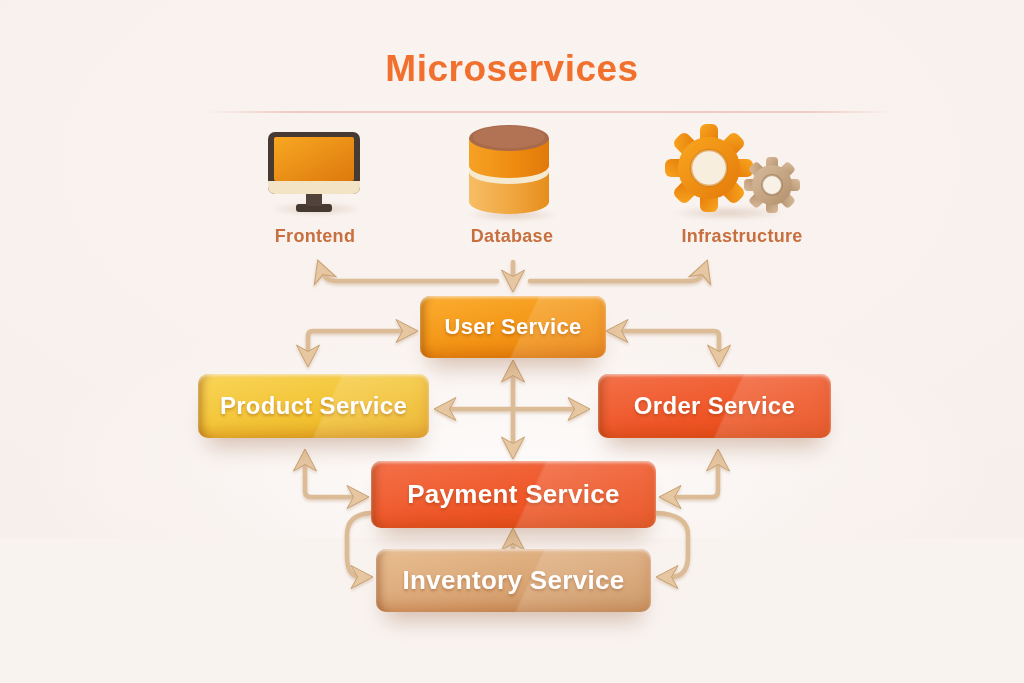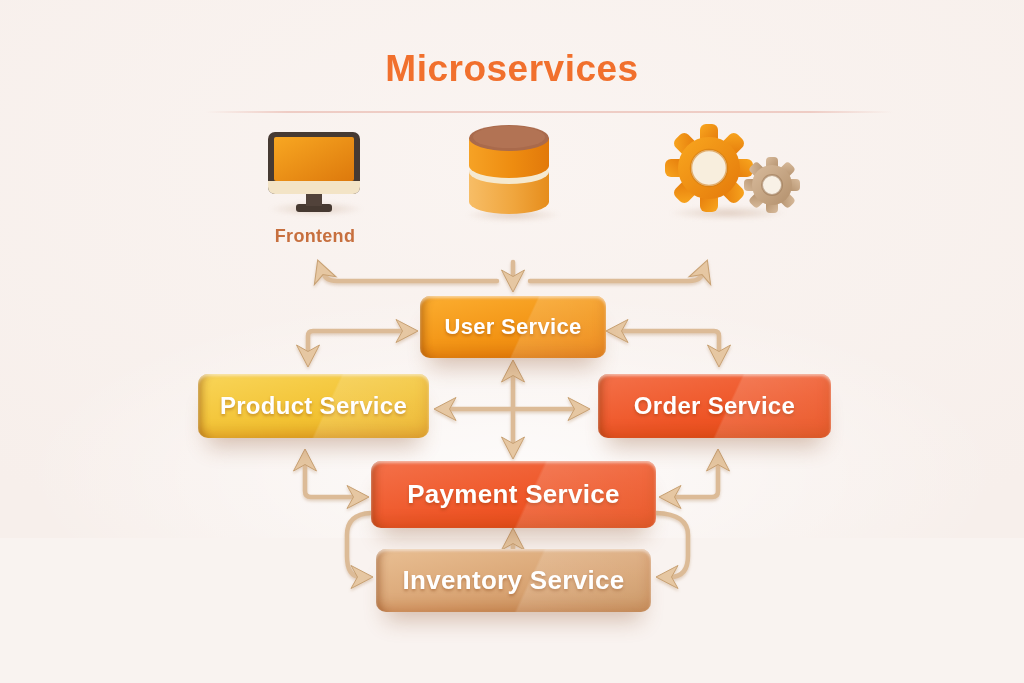--- a/index.html
+++ b/index.html
@@ -152,20 +152,22 @@
           <rect x="-6" y="-28" width="12" height="13" rx="4" transform="rotate(315)"></rect>
         </g>
         <circle r="20" fill="url(#gSm)"></circle>
         <circle r="10" fill="#f8f1e6"></circle>
         <circle r="10" fill="none" stroke="#9c7a58" stroke-width="2" opacity=".6"></circle>
       </g>
     </svg>
   </div>
 
   <div class="legend-label" style="left:315px;top:226px;">Frontend</div>
+  <div class="legend-label" style="left:512px;top:226px;">Database</div>
+  <div class="legend-label" style="left:742px;top:226px;">Infrastructure</div>
 
   <svg class="arrows" width="1024" height="683" viewBox="0 0 1024 683">
     <defs>
       <path id="ah" d="M1,0 L-21,-11.5 L-14.5,0 L-21,11.5 Z" fill="#e6c7a2" stroke="#c8a173" stroke-width="1"></path>
     </defs>
     <g fill="none" stroke="#dcbb97" stroke-width="4.5" stroke-linecap="round">
       <g>
         <path d="M513,262 V279"></path>
       </g>
       <g>

